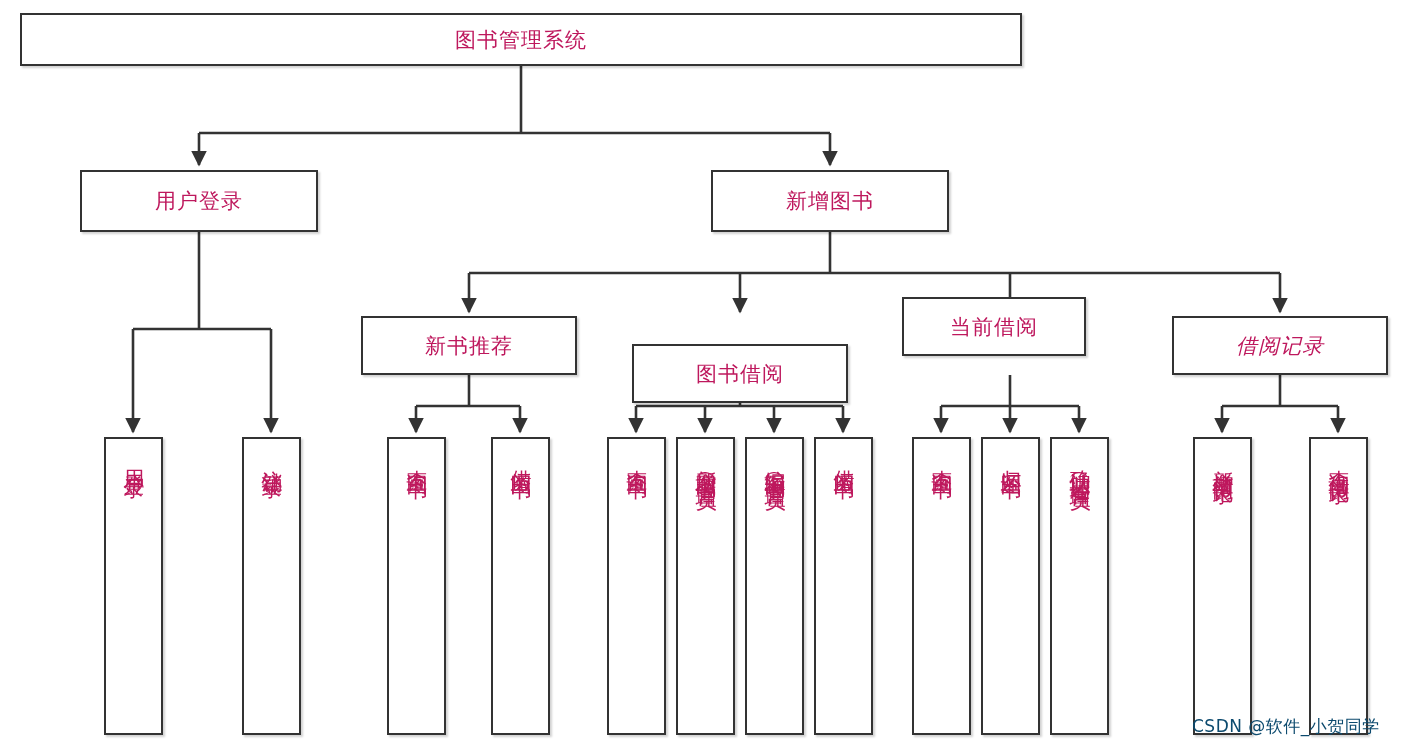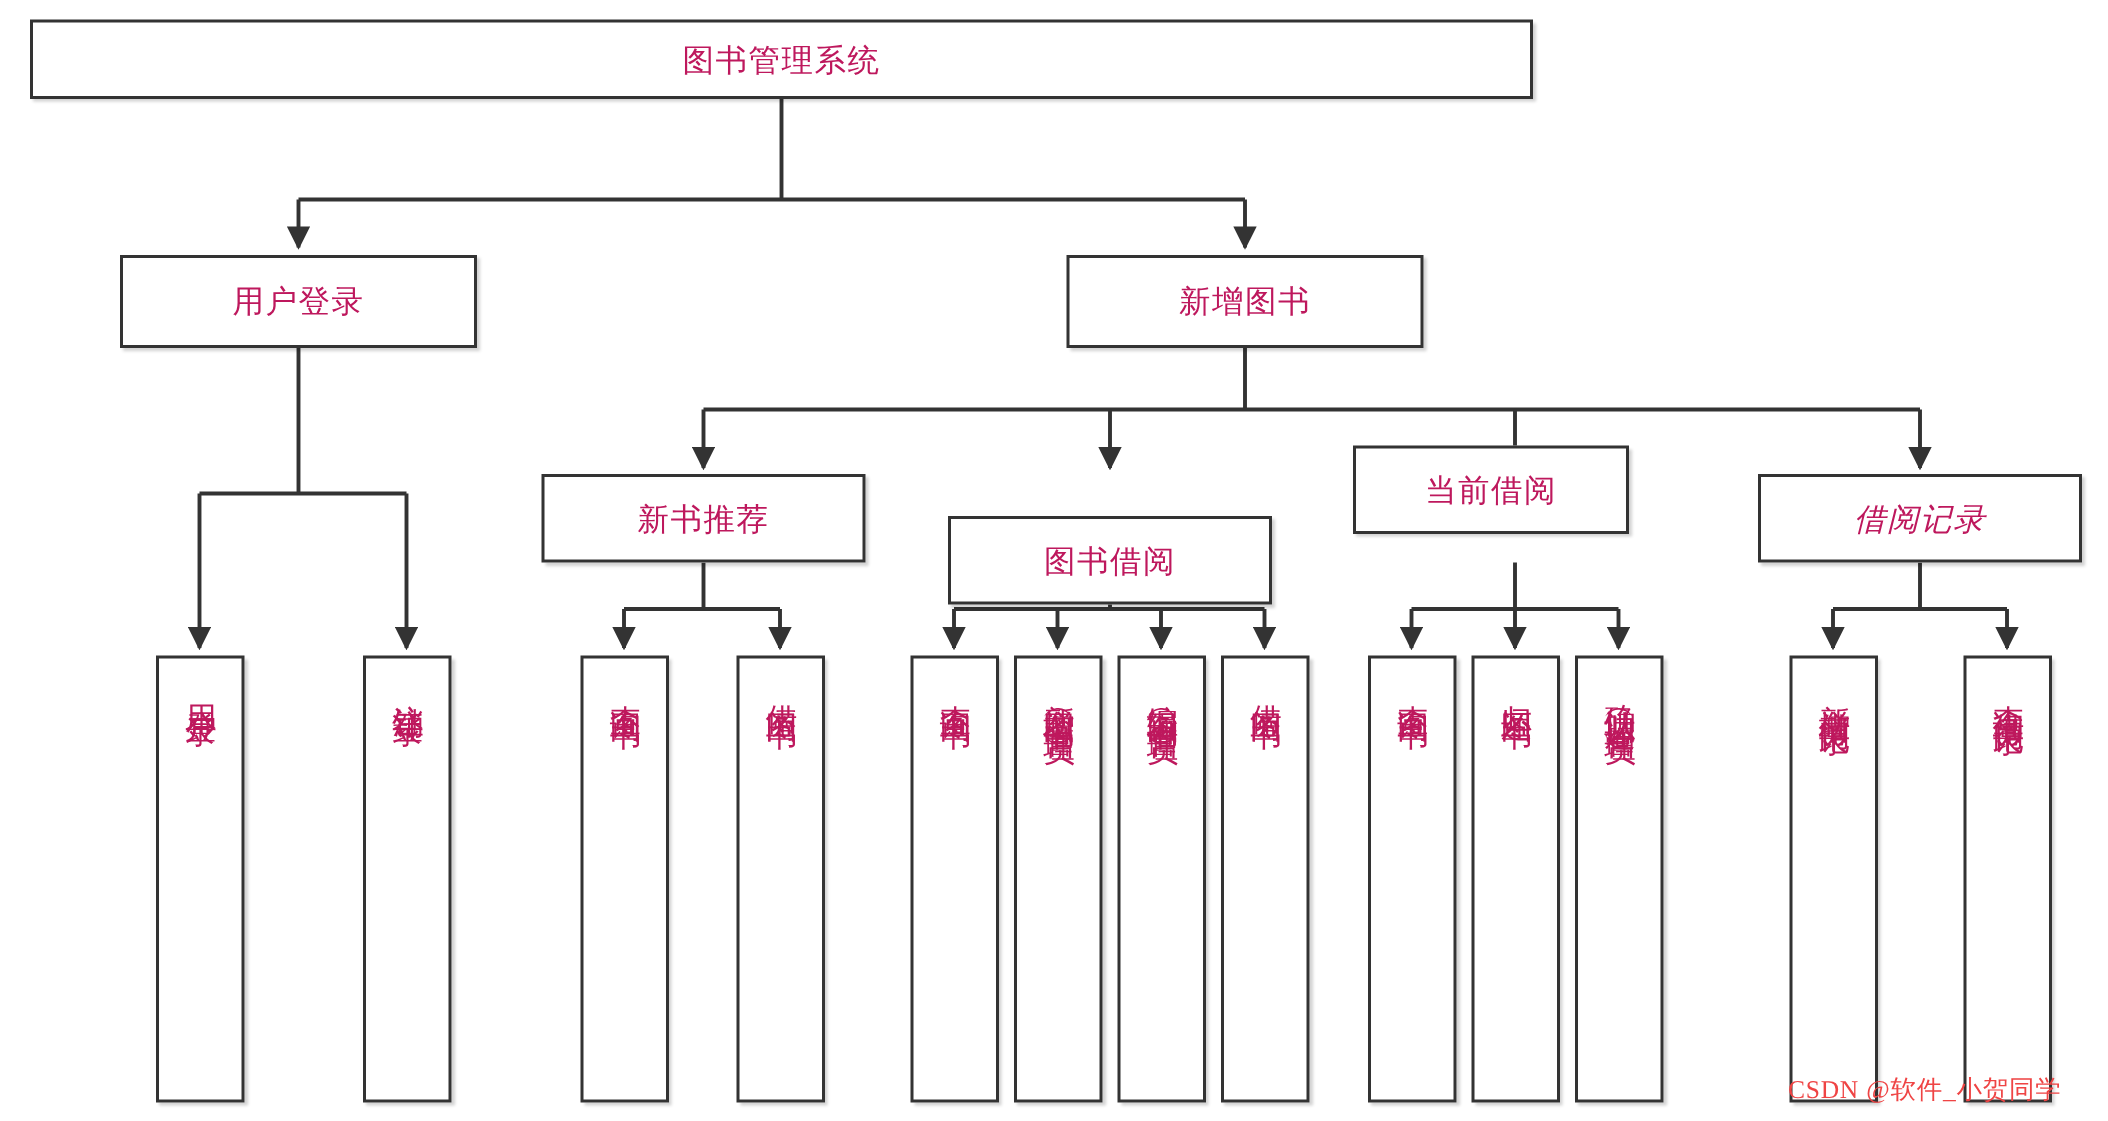--- a/index.html
+++ b/index.html
@@ -48,25 +48,24 @@
     writing-mode: vertical-rl;
     text-orientation: upright;
     font-size: 21px;
     line-height: 1.28;
     letter-spacing: 3px;
     white-space: nowrap;
   }
   .watermark {
     position: absolute;
     font-size: 17px;
-    color: #ef4444;
+    color: #0c4a6e;
     letter-spacing: 0.5px;
     white-space: nowrap;
     pointer-events: none;
-    font-family: Liberation Serif, serif;
   }
 </style>
 </head>
 <body>
 
 <div id="diagram-root">
 
   <svg class="wires" viewBox="0 0 1405 747" xmlns="http://www.w3.org/2000/svg">
     <defs>
       <marker id="arrow" viewBox="0 0 10 10" refX="9" refY="5" markerWidth="6" markerHeight="6" orient="auto-start-reverse">

